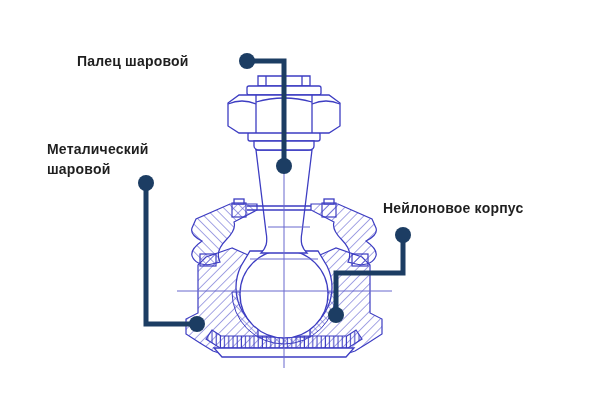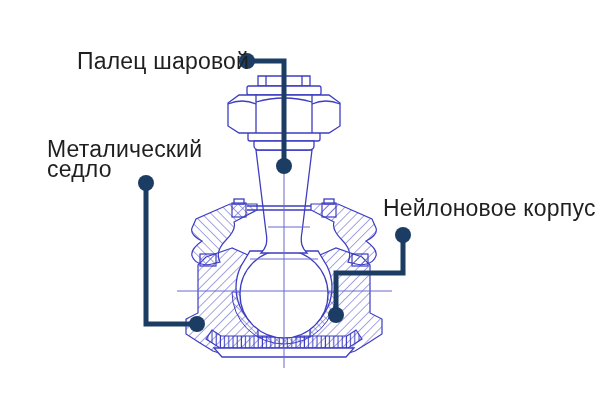--- a/index.html
+++ b/index.html
@@ -13,21 +13,21 @@
   html,body{margin:0;padding:0;}
   .stage{
     position:relative;width:608px;height:413px;
     background:var(--background);
     font-family:"Liberation Sans",sans-serif;
     overflow:hidden;
   }
   .stage svg{position:absolute;left:0;top:0;}
   .lbl{
     position:absolute;
-    font-weight:normal;font-size:23px;line-height:20px;letter-spacing:.2px;
+    font-weight:bold;font-size:14px;line-height:20px;letter-spacing:.2px;
     color:var(--text);white-space:pre-line;
   }
   .lbl-pin{left:77px;top:51px;}
   .lbl-housing{left:47px;top:139px;width:140px;}
   .lbl-seat{left:383px;top:198px;}
   
   .ln{stroke:var(--line-blue);stroke-width:1.3;fill:none;}
   .wh{fill:#fff;stroke:var(--line-blue);stroke-width:1.3;}
   .hb{fill:url(#hatch);stroke:var(--line-blue);stroke-width:1.2;}
   .hs{fill:url(#hatch2);stroke:var(--line-blue);stroke-width:1;}
@@ -121,15 +121,15 @@
       <circle class="dot" cx="146" cy="183" r="8"></circle>
       <circle class="dot" cx="197" cy="324" r="8"></circle>
 
       <polyline class="ld" points="403,235 403,273 336,273 336,315"></polyline>
       <circle class="dot" cx="403" cy="235" r="8"></circle>
       <circle class="dot" cx="336" cy="315" r="8"></circle>
     </g>
   </svg>
 
   <div class="lbl lbl-pin">Палец шаровой</div>
-  <div class="lbl lbl-housing">Металический седло</div>
+  <div class="lbl lbl-housing">Металический шаровой</div>
   <div class="lbl lbl-seat">Нейлоновое корпус</div>
 </div>
 
 </body></html>

